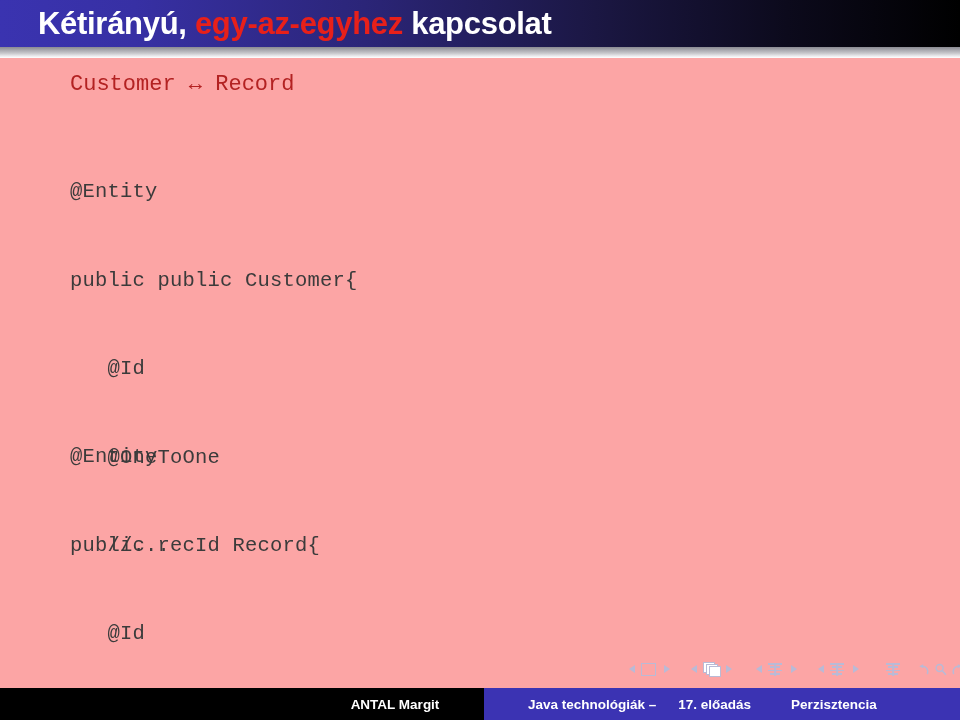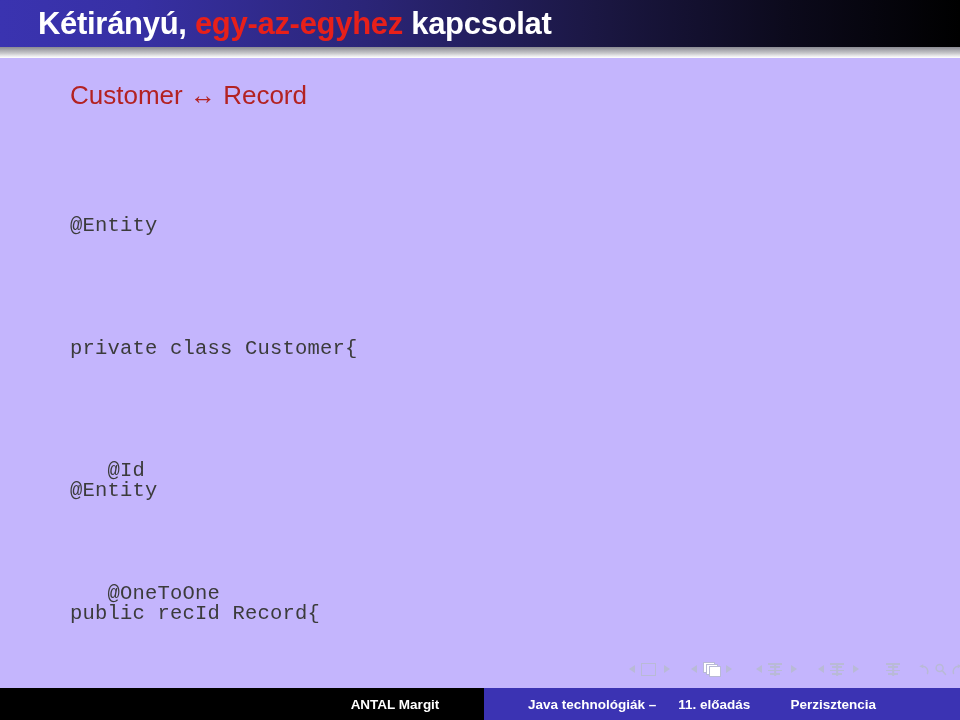--- a/index.html
+++ b/index.html
@@ -11,21 +11,21 @@
   body {
     width: 960px;
     height: 720px;
     overflow: hidden;
     font-family: "Liberation Sans", sans-serif;
   }
   #slide {
     position: relative;
     width: 960px;
     height: 720px;
-    background: #c4b5fd;
+    background: #fca5a5;
   }
 
   
   .titlebar {
     position: absolute;
     left: 0;
     top: 0;
     width: 960px;
     height: 47px;
     background: linear-gradient(to right, #3a33b0 0%, #3730a4 14%, #2b2578 38%, #1b1743 62%, #0c0a1c 82%, #000000 100%);
@@ -58,23 +58,23 @@
   
   .content {
     position: absolute;
     left: 0;
     top: 58px;
     width: 960px;
   }
   .subtitle {
     position: absolute;
     left: 70px;
-    top: 22px;
-    font-family: Liberation Sans, sans-serif;
-    font-size: 26px;
+    top: 14px;
+    font-family: Liberation Mono, monospace;
+    font-size: 22px;
     color: #b32222;
     white-space: nowrap;
   }
 
   .code-block {
     position: absolute;
     font-family: "Liberation Mono", "DejaVu Sans Mono", monospace;
     font-size: 20.5px;
     line-height: 29.5px;
     color: #3b3b3b;
@@ -84,21 +84,20 @@
   .code-block.first {
     left: 70px;
     top: 60px;
   }
   .code-block.second {
     left: 70px;
     top: 325px;
   }
   .code-line {
     height: 29.5px;
-    margin-top: 34px;
   }
 
   
   .navbar {
     position: absolute;
     left: 0;
     top: 655px;
     width: 960px;
     height: 28px;
   }
@@ -257,21 +256,21 @@
     </div>
   </div>
   <div class="title-shadow"></div>
 
   <div class="content">
 
     <div class="subtitle">Customer ↔ Record</div>
 
     <div class="code-block first">
       <div class="code-line">@Entity</div>
-      <div class="code-line">private class Customer{</div>
+      <div class="code-line">public public Customer{</div>
       <div class="code-line">   @Id</div>
       <div class="code-line">   @OneToOne</div>
       <div class="code-line">   //...</div>
       
     </div>
 
     <div class="code-block second">
       <div class="code-line">@Entity</div>
       <div class="code-line">public recId Record{</div>
       <div class="code-line">   @Id</div>
@@ -343,18 +342,18 @@
         </svg>
       </span>
     </div>
 
   </div>
 
   <div class="footer">
     <div class="footer-author">ANTAL Margit</div>
     <div class="footer-main">
       <span class="footer-title">Java technológiák –</span>
-      <span class="footer-lecture">11. előadás</span>
+      <span class="footer-lecture">17. előadás</span>
       <span class="footer-section">Perzisztencia</span>
     </div>
   </div>
 
 </div>
 
 </body></html>

